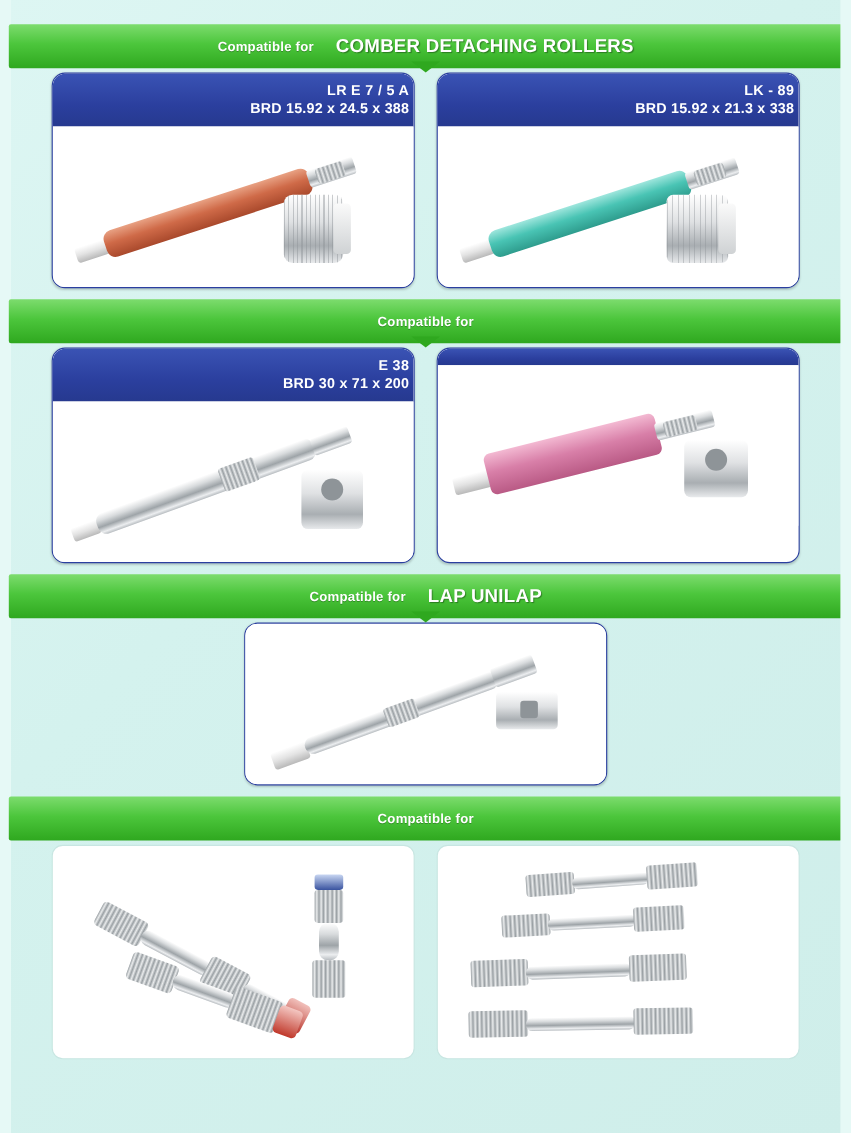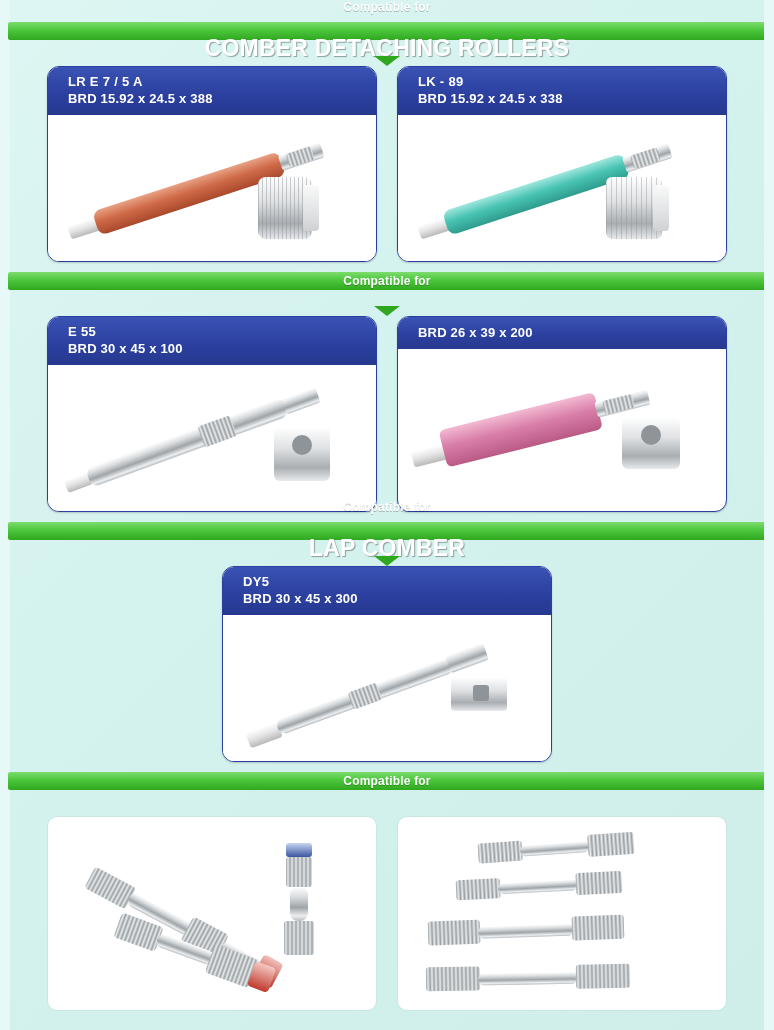--- a/index.html
+++ b/index.html
@@ -36,39 +36,38 @@
 
   
   .banner-wrap {
     position: relative;
     margin: 0 8px;
     height: 42px;
   }
   .banner {
     position: absolute;
     left: 0; right: 0; top: 0;
-    height: 18px;
+    height: 40px;
     background: linear-gradient(to bottom, #7ddc6e 0%, #4cc63c 45%, #2fa81f 100%);
     display: flex;
     align-items: center;
     justify-content: center;
     gap: 20px;
     border-radius: 2px;
-    flex-direction: column;
   }
   .banner .small {
     font-size: 12px;
     font-weight: bold;
     color: #ffffff;
     letter-spacing: .2px;
     text-shadow: 0 1px 0 rgba(0,0,0,.25);
     padding-bottom: 1px;
   }
   .banner .big {
-    font-size: 23px;
+    font-size: 17px;
     font-weight: bold;
     color: #ffffff;
     letter-spacing: .2px;
     text-shadow: 1px 1px 1px rgba(0,0,0,.35);
     white-space: nowrap;
   }
   .banner.wide .big { font-size: 22px; }
   .banner-tail {
     position: absolute;
     left: 50%;
@@ -91,21 +90,21 @@
     width: 330px;
     border: 1px solid #2b3fa0;
     border-radius: 12px;
     overflow: hidden;
     background: #ffffff;
     box-shadow: 0 1px 2px rgba(0,0,0,.18);
   }
   .card .head {
     background: linear-gradient(to bottom, #3a53b4 0%, #2b3f9e 60%, #26398f 100%);
     color: #ffffff;
-    text-align: left;
+    text-align: right;
     padding: 7px 4px 8px 20px;
     border-top-left-radius: 11px;
     border-top-right-radius: 11px;
   }
   .card .head .l1 {
     font-size: 13px;
     font-weight: bold;
     letter-spacing: .3px;
     line-height: 16px;
   }
@@ -207,21 +206,21 @@
 
         <div class="bush" style="left:210px; top:62px; width:54px; height:62px; border-radius:8px;"></div>
         <div style="position:absolute; left:210px; top:62px; width:54px; height:62px; background:repeating-linear-gradient(90deg, rgba(140,145,150,.45) 0 1px, rgba(255,255,255,0) 1px 4px); border-radius:8px;"></div>
         <div style="position:absolute; left:255px; top:70px; width:16px; height:46px; background:linear-gradient(to bottom,#fafafa,#cfd2d4); border-radius:4px;"></div>
       </div>
     </div>
 
     <div class="card">
       <div class="head">
         <div class="l1">LK - 89</div>
-        <div class="l2">BRD 15.92 x 24.5 x 338</div>
+        <div class="l2">BRD 15.92 x 21.3 x 338</div>
       </div>
       <div class="body">
         <div class="rot" style="position:absolute; left:8px; top:18px; width:290px; height:110px; transform:rotate(-18deg);">
           <div class="shaft-end" style="left:6px; top:50px; width:30px; height:14px;"></div>
           <div class="roller cot-teal" style="left:34px; top:44px; width:190px; height:25px;"></div>
           <div class="shaft-end steel" style="left:222px; top:48px; width:48px; height:16px;"></div>
           <div class="knurl" style="left:230px; top:49px; width:28px; height:14px;"></div>
         </div>
         <div class="bush" style="left:208px; top:62px; width:56px; height:62px;"></div>
         <div style="position:absolute; left:208px; top:62px; width:56px; height:62px; background:repeating-linear-gradient(90deg, rgba(140,145,150,.4) 0 1px, rgba(255,255,255,0) 1px 5px); border-radius:8px;"></div>
@@ -233,67 +232,62 @@
   <div class="banner-wrap" style="margin-top:4px;">
     <div class="banner">
       <span class="small">Compatible for</span>
     </div>
     <div class="banner-tail"></div>
   </div>
 
   <div class="cards">
     <div class="card">
       <div class="head">
-        <div class="l1">E 55</div>
-        <div class="l2">BRD 30 x 45 x 100</div>
+        <div class="l1">E 38</div>
+        <div class="l2">BRD 30 x 71 x 200</div>
       </div>
       <div class="body">
         <div class="rot" style="position:absolute; left:4px; top:14px; width:300px; height:120px; transform:rotate(-20deg);">
           <div class="shaft-end" style="left:6px; top:52px; width:26px; height:13px;"></div>
           <div class="roller steel" style="left:30px; top:48px; width:210px; height:20px;"></div>
           <div class="knurl" style="left:150px; top:47px; width:34px; height:22px;"></div>
           <div class="shaft-end steel" style="left:238px; top:50px; width:36px; height:16px;"></div>
         </div>
         <div class="bush" style="left:226px; top:62px; width:56px; height:54px; border-radius:6px;"></div>
         <div style="position:absolute; left:244px; top:70px; width:20px; height:20px; background:#8e9498; border-radius:50%;"></div>
       </div>
     </div>
 
     <div class="card">
       <div class="head">
-        <div class="l2">BRD 26 x 39 x 200</div>
       </div>
       <div class="body">
         <div class="rot" style="position:absolute; left:4px; top:14px; width:300px; height:120px; transform:rotate(-14deg);">
           <div class="shaft-end" style="left:6px; top:54px; width:34px; height:16px;"></div>
           <div class="roller cot-pink" style="left:38px; top:40px; width:160px; height:38px; border-radius:6px;"></div>
           <div class="shaft-end steel" style="left:196px; top:50px; width:54px; height:16px;"></div>
           <div class="knurl" style="left:204px; top:51px; width:30px; height:14px;"></div>
         </div>
         <div class="bush" style="left:224px; top:68px; width:58px; height:52px; border-radius:6px;"></div>
         <div style="position:absolute; left:243px; top:76px; width:20px; height:20px; background:#8e9498; border-radius:50%;"></div>
       </div>
     </div>
   </div>
 
   <div class="banner-wrap" style="margin-top:4px;">
     <div class="banner">
       <span class="small">Compatible for</span>
-      <span class="big">LAP COMBER</span>
+      <span class="big">LAP UNILAP</span>
     </div>
     <div class="banner-tail"></div>
   </div>
 
   <div class="cards">
 
     <div class="card">
-      <div class="head">
-        <div class="l1">DY5</div>
-        <div class="l2">BRD 30 x 45 x 300</div>
-      </div>
       <div class="body">
         <div class="rot" style="position:absolute; left:6px; top:16px; width:300px; height:120px; transform:rotate(-20deg);">
           <div class="shaft-end" style="left:10px; top:54px; width:34px; height:16px;"></div>
           <div class="roller steel" style="left:42px; top:52px; width:186px; height:16px;"></div>
           <div class="knurl" style="left:120px; top:51px; width:30px; height:18px;"></div>
           <div class="shaft-end steel" style="left:224px; top:50px; width:40px; height:18px;"></div>
         </div>
         <div class="bush" style="left:228px; top:62px; width:56px; height:34px; border-radius:4px;"></div>
         <div style="position:absolute; left:250px; top:70px; width:16px; height:16px; background:#8e9498; border-radius:3px;"></div>
       </div>

